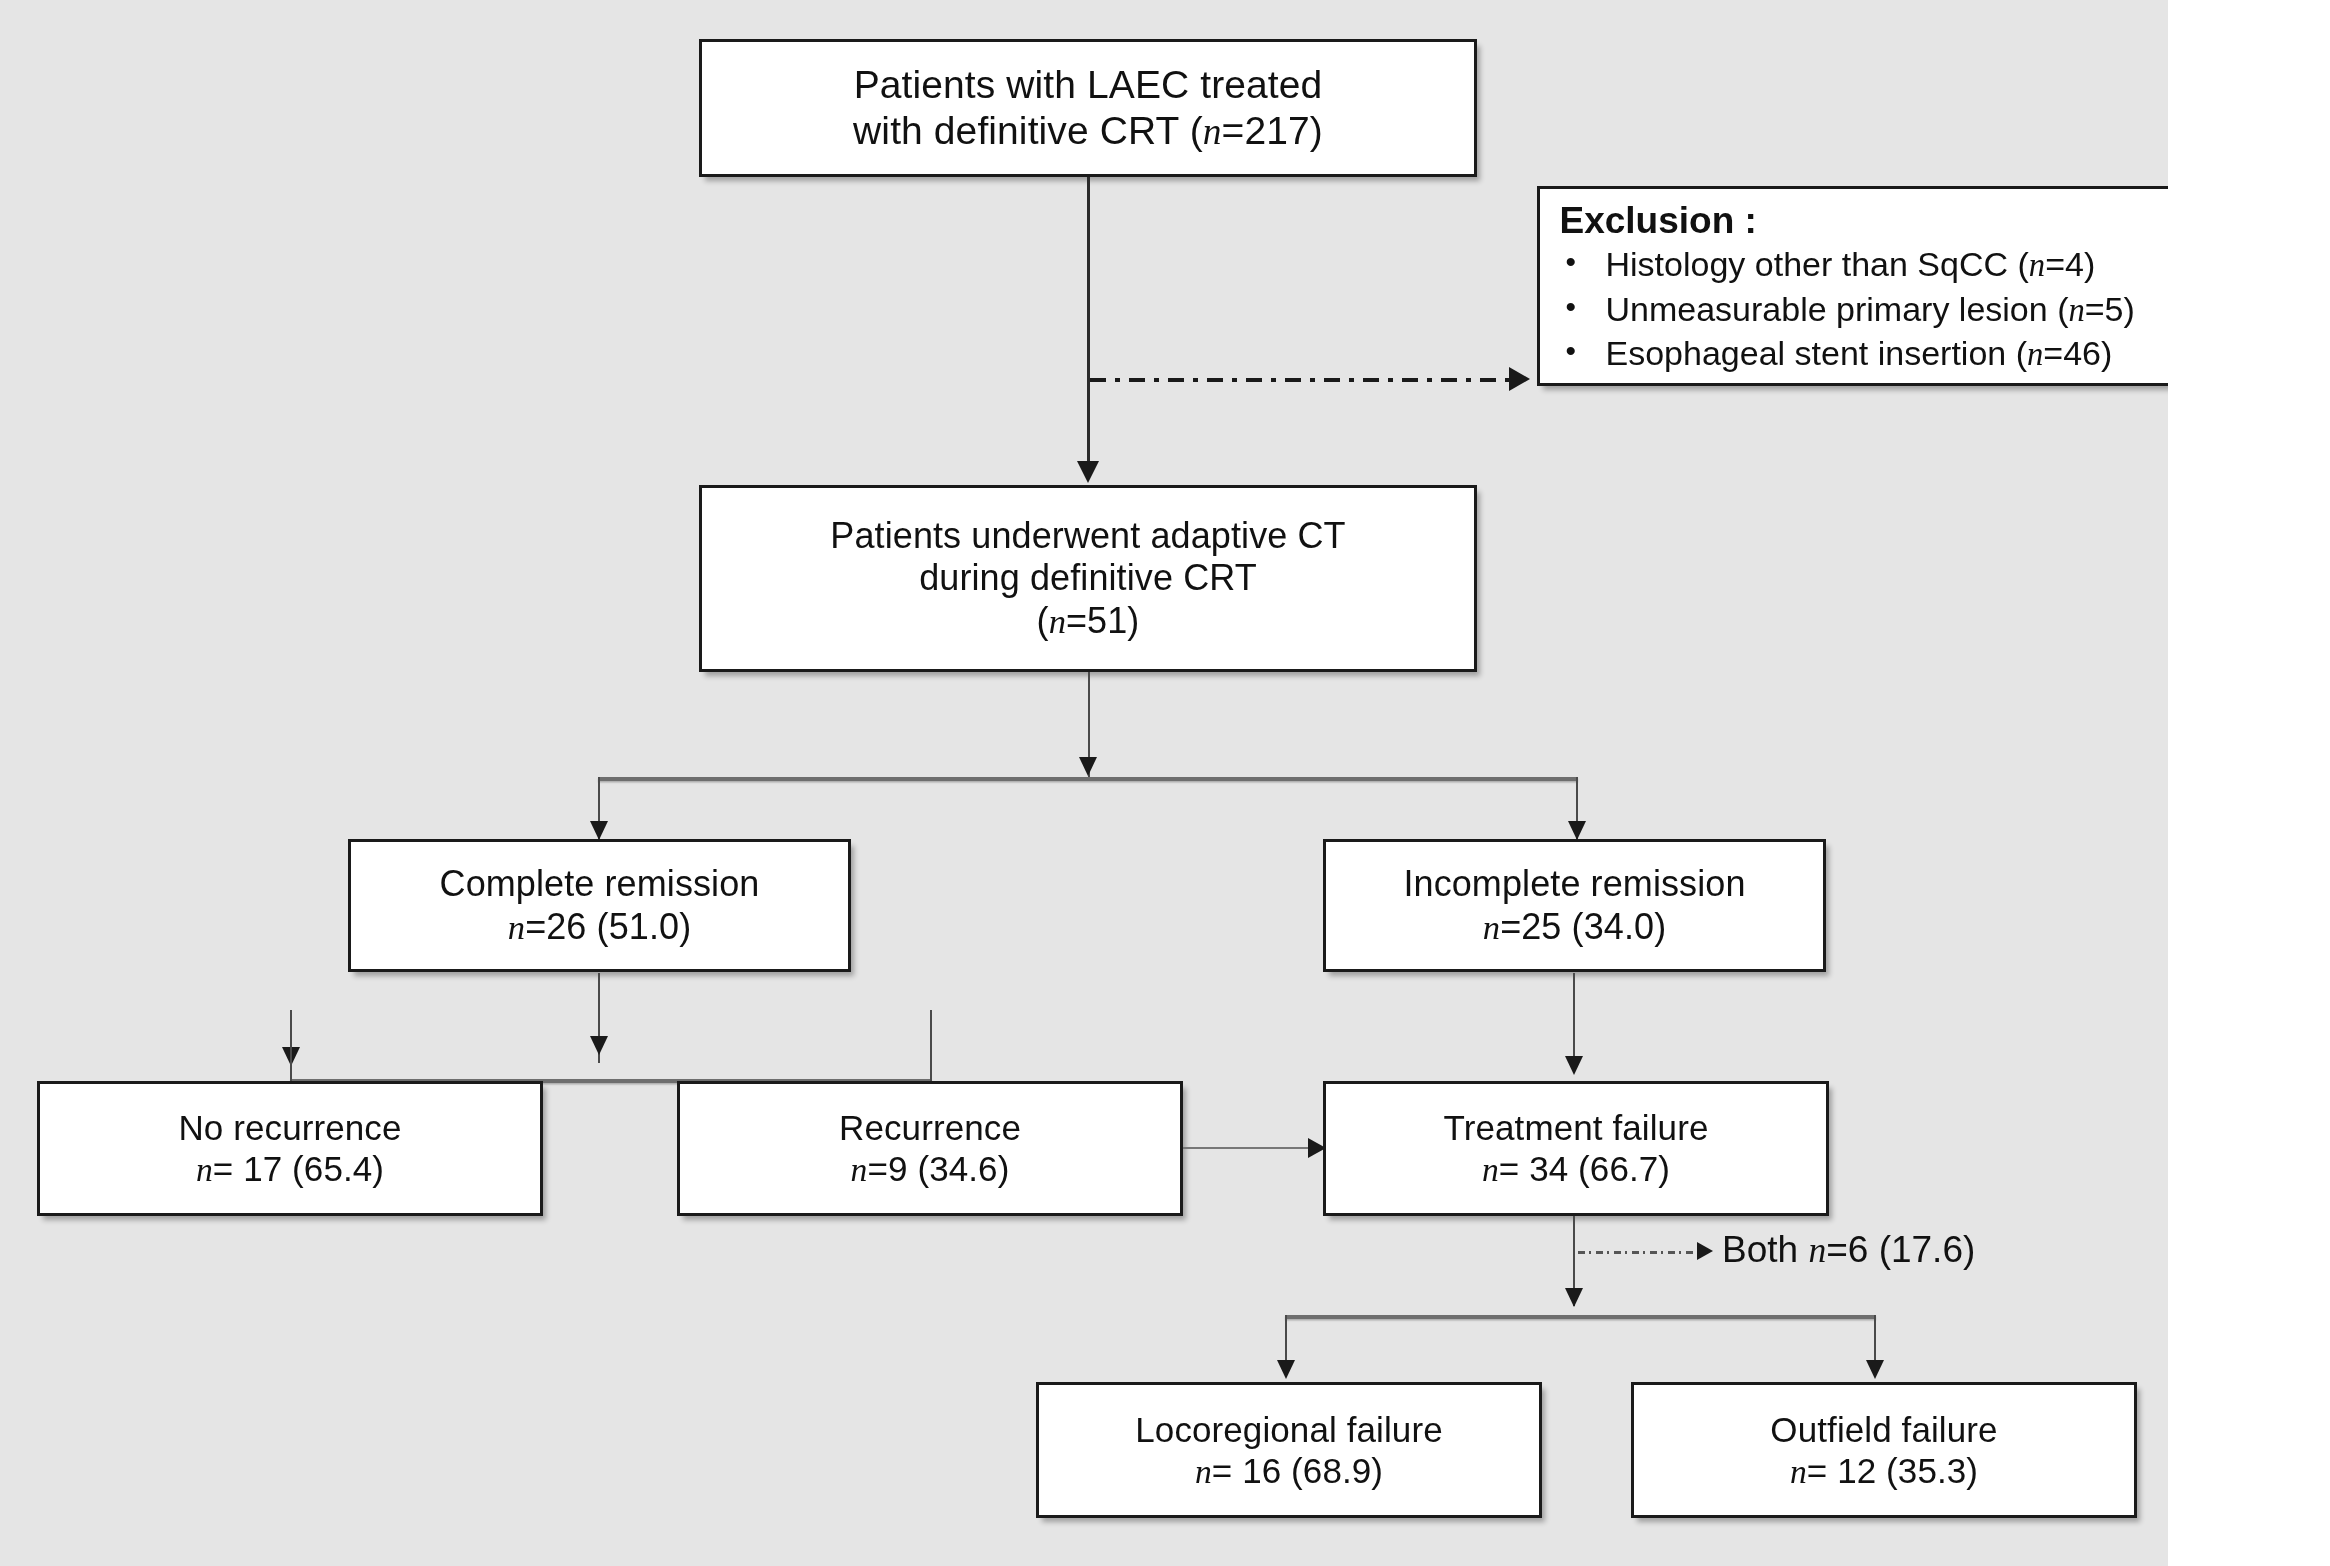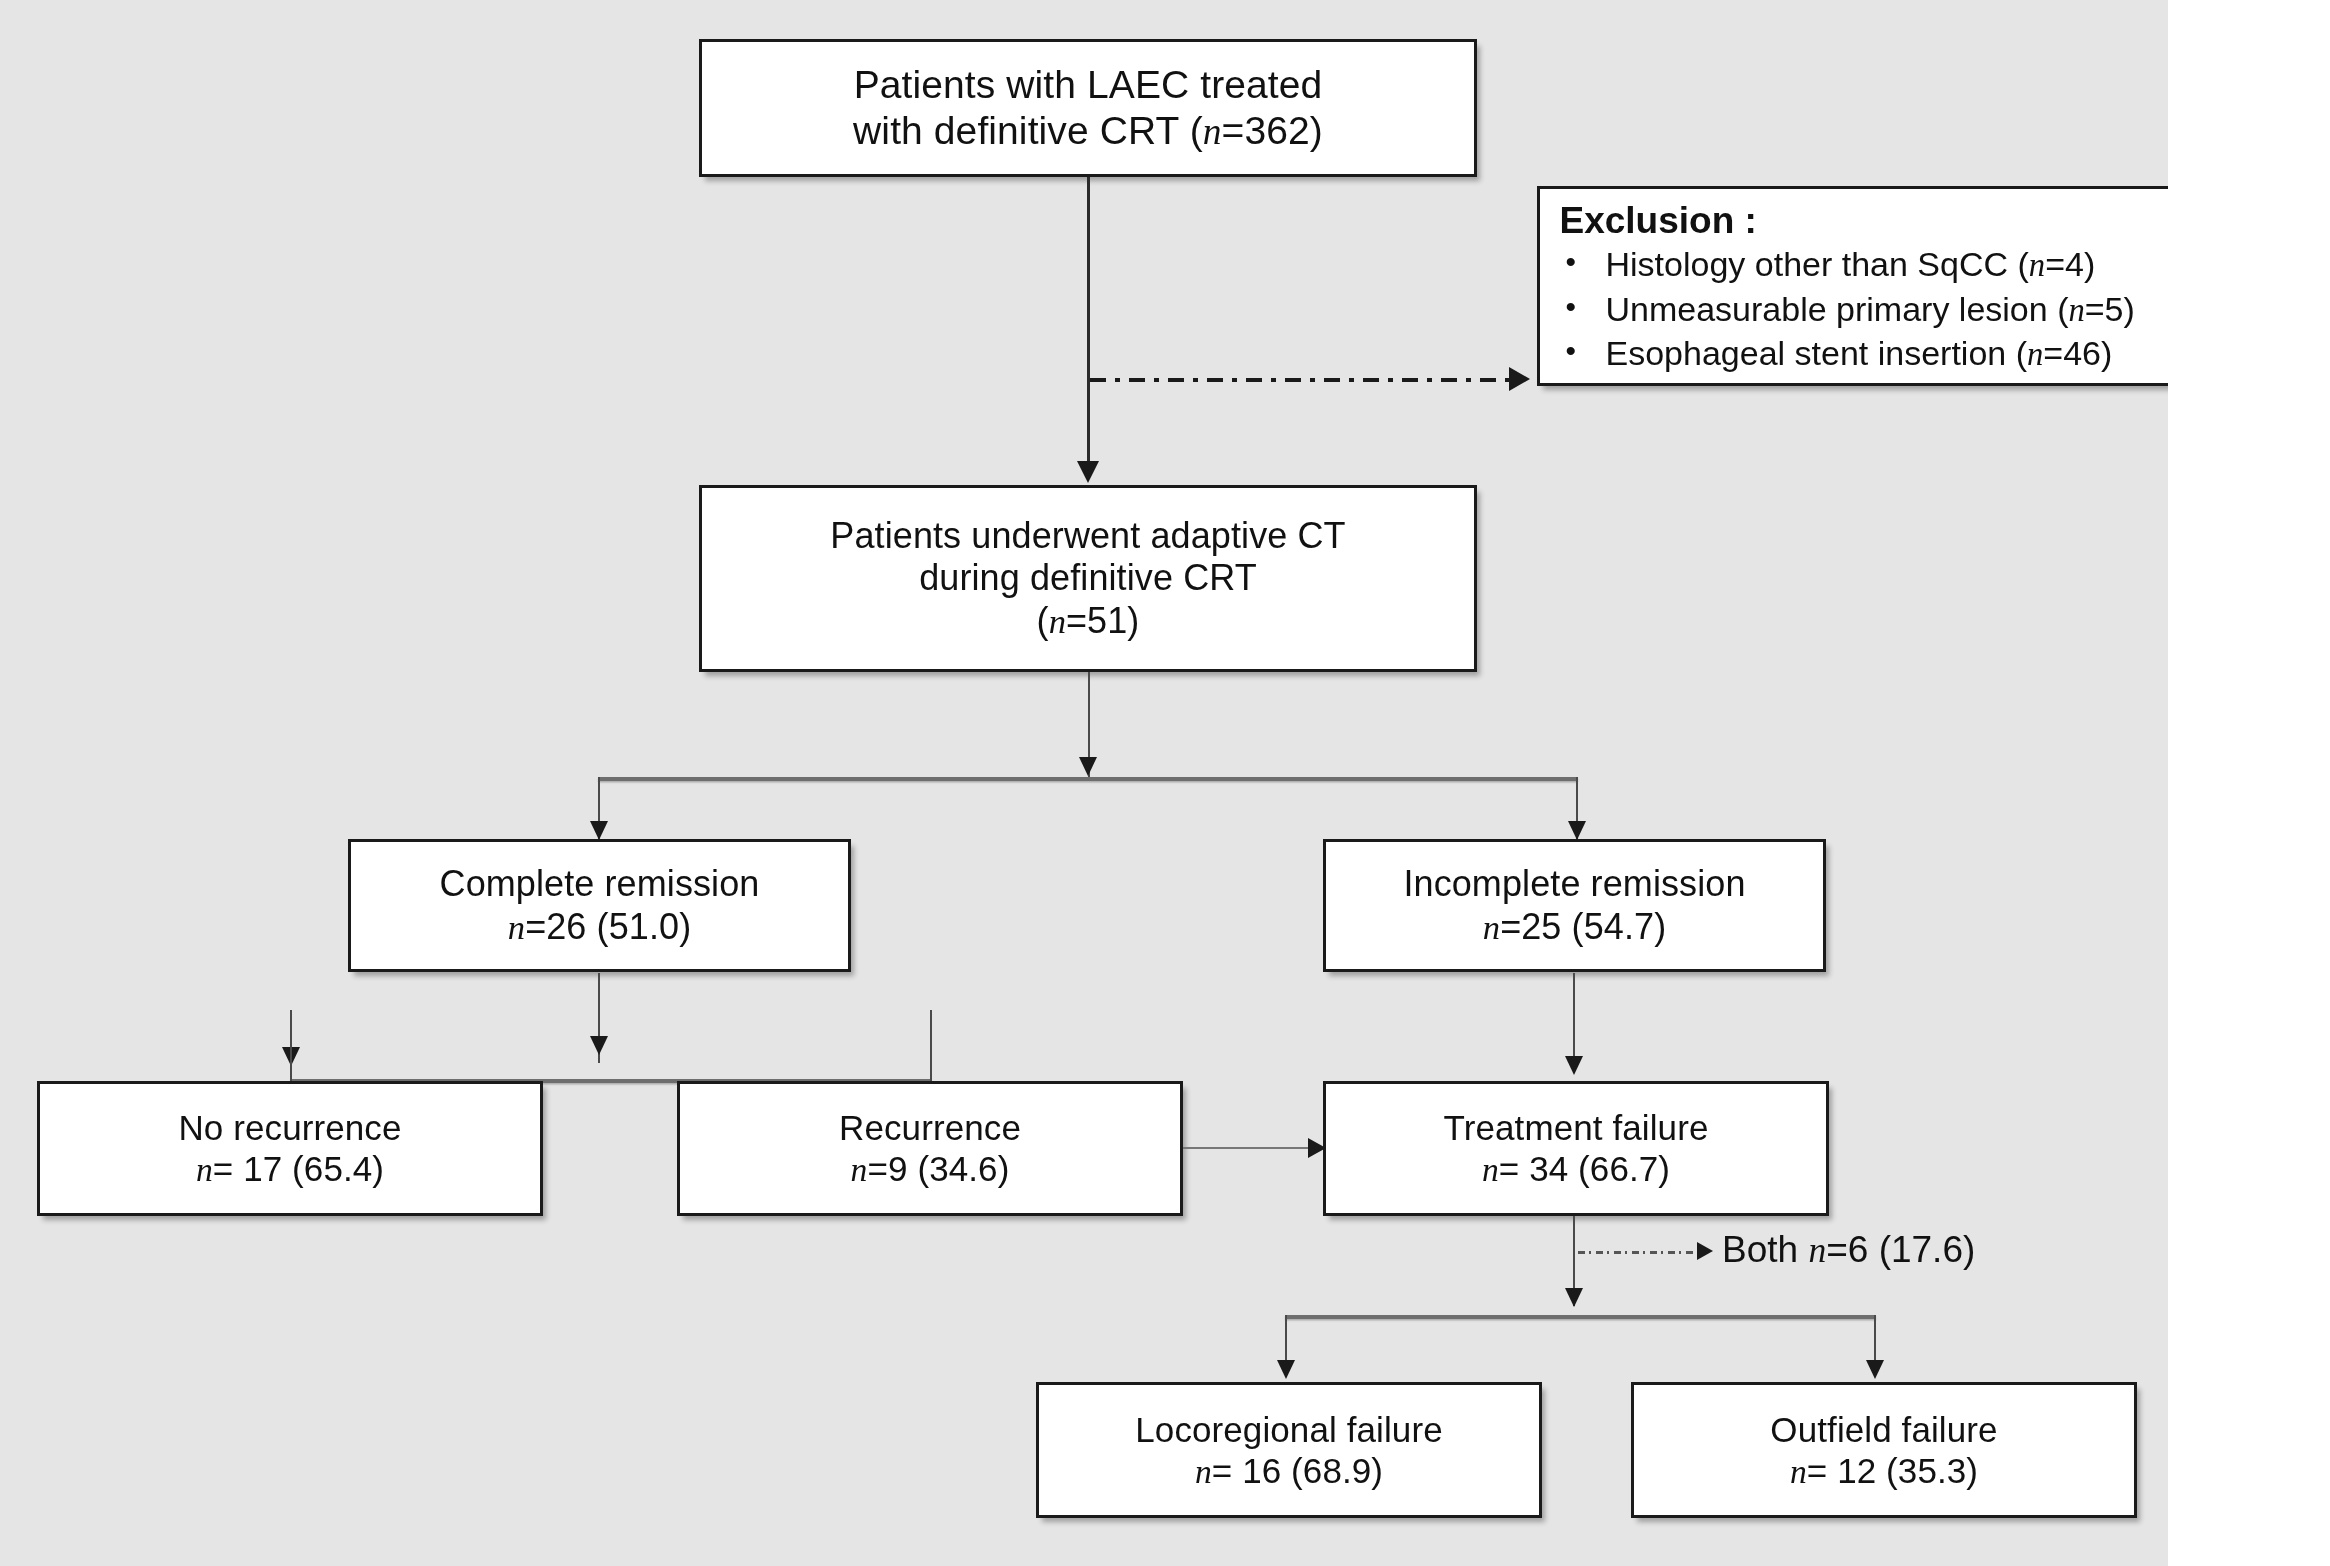--- a/index.html
+++ b/index.html
@@ -95,21 +95,21 @@
     position:absolute;font-size:37px;color:#111;white-space:nowrap;
   }
 </style>
 </head>
 <body>
 
 <div id="root">
 
   <div class="node big" style="left:699px;top:39px;width:778px;height:138px;">
     <span class="ln">Patients with LAEC treated</span>
-    <span class="ln"><span>with definitive CRT (</span><em class="n">n</em><span>=362)</span></span>
+    <span class="ln"><span>with definitive CRT (</span><em class="n">n</em><span>=217)</span></span>
   </div>
 
   <div class="excl" style="left:1537px;top:163px;width:771px;height:136px;height:auto;min-height:133px;">
     <div class="excl-title">Exclusion :</div>
     <ul class="excl-list">
       <li><span>Histology other than SqCC (</span><em class="n">n</em><span>=4)</span></li>
       <li><span>Unmeasurable primary lesion (</span><em class="n">n</em><span>=5)</span></li>
       <li><span>Esophageal stent insertion (</span><em class="n">n</em><span>=46)</span></li>
     </ul>
   </div>
@@ -134,21 +134,21 @@
   <div class="vline thin" style="left:1576px;top:777px;height:67px;"></div>
   <div class="arrow-d sm" style="left:1568px;top:821px;"></div>
 
   <div class="node mid" style="left:348px;top:839px;width:503px;height:133px;">
     <span class="ln">Complete remission</span>
     <span class="ln"><em class="n">n</em><span>=26 (51.0)</span></span>
   </div>
 
   <div class="node mid" style="left:1323px;top:839px;width:503px;height:133px;">
     <span class="ln">Incomplete remission</span>
-    <span class="ln"><em class="n">n</em><span>=25 (54.7)</span></span>
+    <span class="ln"><em class="n">n</em><span>=25 (34.0)</span></span>
   </div>
 
   <div class="vline thin" style="left:598px;top:973px;height:90px;"></div>
   <div class="arrow-d sm" style="left:590px;top:1036px;"></div>
   <div class="hbar" style="left:290px;top:1079px;width:642px;"></div>
   <div class="vline thin" style="left:290px;top:1079px;height:46px;"></div>
   <div class="arrow-d sm" style="left:282px;top:1047px;"></div>
   <div class="vline thin" style="left:930px;top:1079px;height:46px;"></div>
 
   <div class="vline thin" style="left:290px;top:1010px;height:71px;"></div>

